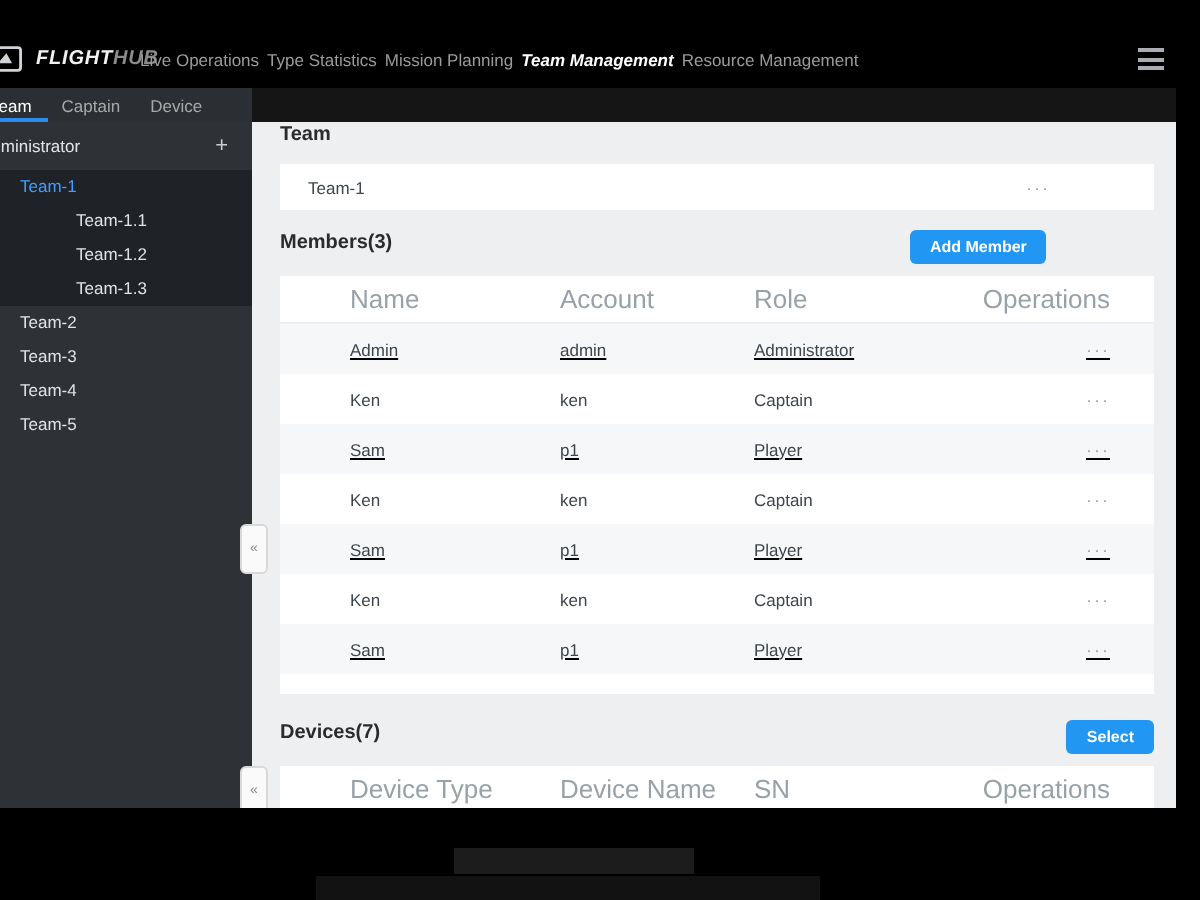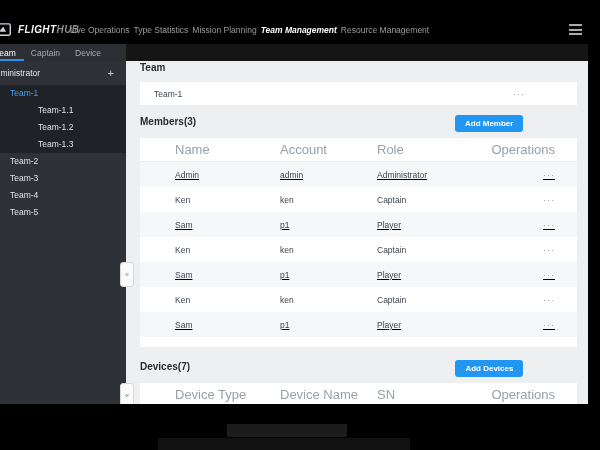--- a/index.html
+++ b/index.html
@@ -208,21 +208,20 @@
               <span class="cell c2">p1</span>
               <span class="cell c3">Player</span>
               <span class="cell c4 cell-ops">···</span>
             </div>
           </div>
       </div>
 
       <div class="sec-head sec-head-devices">
         <span class="section-title">Devices(7)</span>
         <span class="spacer"></span>
-        <button class="btn">Add Devices</button>
         <button class="btn">Select</button>
       </div>
 
       <div class="card table-card devices-card">
         <div class="t-row t-head">
           <span class="cell c1">Device Type</span>
           <span class="cell c2">Device Name</span>
           <span class="cell c3">SN</span>
           <span class="cell c4">Operations</span>
         </div>

